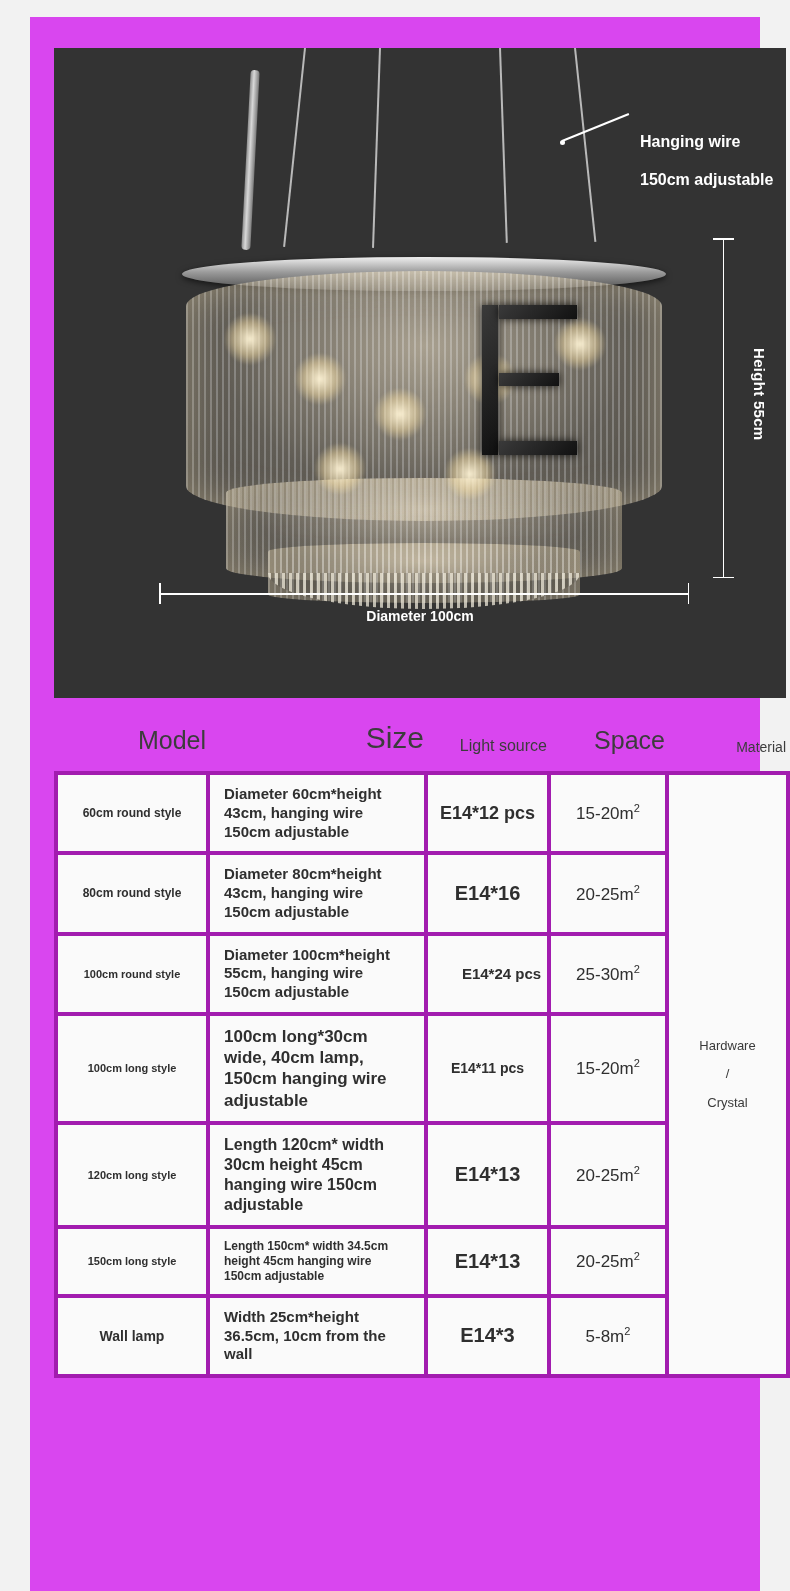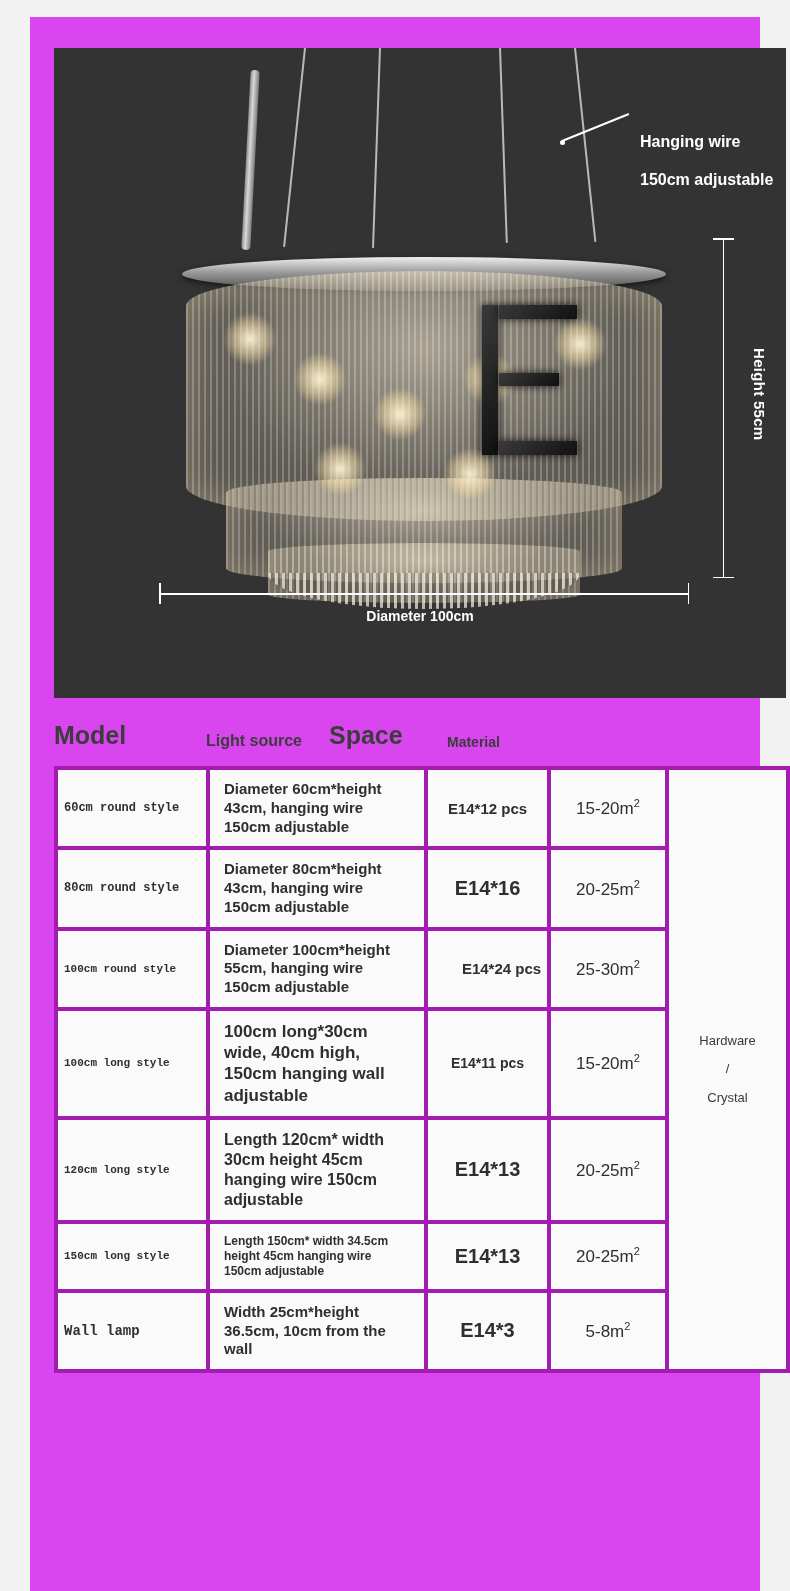--- a/index.html
+++ b/index.html
@@ -137,39 +137,39 @@
     left: 24px;
     top: 690px;
     width: 732px;
   }
   .spec-head {
     display: flex;
     align-items: flex-end;
     padding: 14px 0 16px 0;
     color: #3c3c3c;
   }
-  .hcell { text-align: left; font-weight: bold; }
+  .hcell { text-align: right; font-weight: normal; }
   .h-model  { width: 152px; font-size: 25px; }
   .h-size   { width: 218px; font-size: 30px; }
   .h-light  { width: 123px; font-size: 16px; }
   .h-space  { width: 118px; font-size: 25px; }
   .h-mat    { width: 121px; font-size: 14px; }
 
   table.spec-table {
     width: 732px;
     border-collapse: collapse;
     table-layout: fixed;
     background: #fafafa;
   }
   table.spec-table td {
     border: 4px solid #a21caf;
     vertical-align: middle;
     color: #2f2f2f;
   }
-  td.c-model { width: 152px; text-align: left; font-weight: bold; padding: 24px 6px; font-family: Liberation Mono, monospace; }
+  td.c-model { width: 152px; text-align: center; font-weight: bold; padding: 24px 6px; }
   td.c-size  { width: 218px; text-align: left;   font-weight: bold; padding: 10px 14px; line-height: 1.25; }
   td.c-light { width: 123px; text-align: center; font-weight: bold; padding: 8px 4px; }
   td.c-space { width: 118px; text-align: center; padding: 0 4px; }
   td.c-mat   { width: 121px; text-align: center; padding: 8px 4px; }
   .mat-inner { line-height: 2.2; font-size: 13px; color: #3a3a3a; }
   sup { font-size: .65em; }
 </style>
 </head>
 <body>
 
@@ -217,31 +217,32 @@
 
       <div class="dim-h"></div>
       <div class="dim-h-label">Diameter 100cm</div>
     </div>
   </div>
 
   <div class="spec">
 
     <div class="spec-head">
       <div class="hcell h-model">Model</div>
+      <div class="hcell h-size">Size</div>
       <div class="hcell h-light">Light source</div>
       <div class="hcell h-space">Space</div>
       <div class="hcell h-mat">Material</div>
     </div>
 
     <table class="spec-table">
       <tbody id="spec-body">
           <tr>
             <td class="c-model" style="font-size: 12px;">60cm round style</td>
             <td class="c-size" style="font-size: 15px;">Diameter 60cm*height 43cm, hanging wire 150cm adjustable</td>
-            <td class="c-light" style="font-size: 15px;">E14*12 pcs</td>
+            <td class="c-light" style="font-size: 18px;">E14*12 pcs</td>
             <td class="c-space" style="font-size: 17px;">15-20m<sup>2</sup></td>
             <td class="c-mat" rowspan="7">
               <div class="mat-inner">
                 <div>Hardware</div>
                 <div>/</div>
                 <div>Crystal</div>
               </div>
             </td>
           </tr>
           <tr>
@@ -251,21 +252,21 @@
             <td class="c-space" style="font-size: 17px;">20-25m<sup>2</sup></td>
           </tr>
           <tr>
             <td class="c-model" style="font-size: 11px;">100cm round style</td>
             <td class="c-size" style="font-size: 15px;">Diameter 100cm*height 55cm, hanging wire 150cm adjustable</td>
             <td class="c-light" style="font-size: 15px; padding-left: 32px;">E14*24 pcs</td>
             <td class="c-space" style="font-size: 17px;">25-30m<sup>2</sup></td>
           </tr>
           <tr>
             <td class="c-model" style="font-size: 11px;">100cm long style</td>
-            <td class="c-size" style="font-size: 17px;">100cm long*30cm wide, 40cm high, 150cm hanging wall adjustable</td>
+            <td class="c-size" style="font-size: 17px;">100cm long*30cm wide, 40cm lamp, 150cm hanging wire adjustable</td>
             <td class="c-light" style="font-size: 14px;">E14*11 pcs</td>
             <td class="c-space" style="font-size: 17px;">15-20m<sup>2</sup></td>
           </tr>
           <tr>
             <td class="c-model" style="font-size: 11px;">120cm long style</td>
             <td class="c-size" style="font-size: 16px;">Length 120cm* width 30cm height 45cm hanging wire 150cm adjustable</td>
             <td class="c-light" style="font-size: 20px;">E14*13</td>
             <td class="c-space" style="font-size: 17px;">20-25m<sup>2</sup></td>
           </tr>
           <tr>

